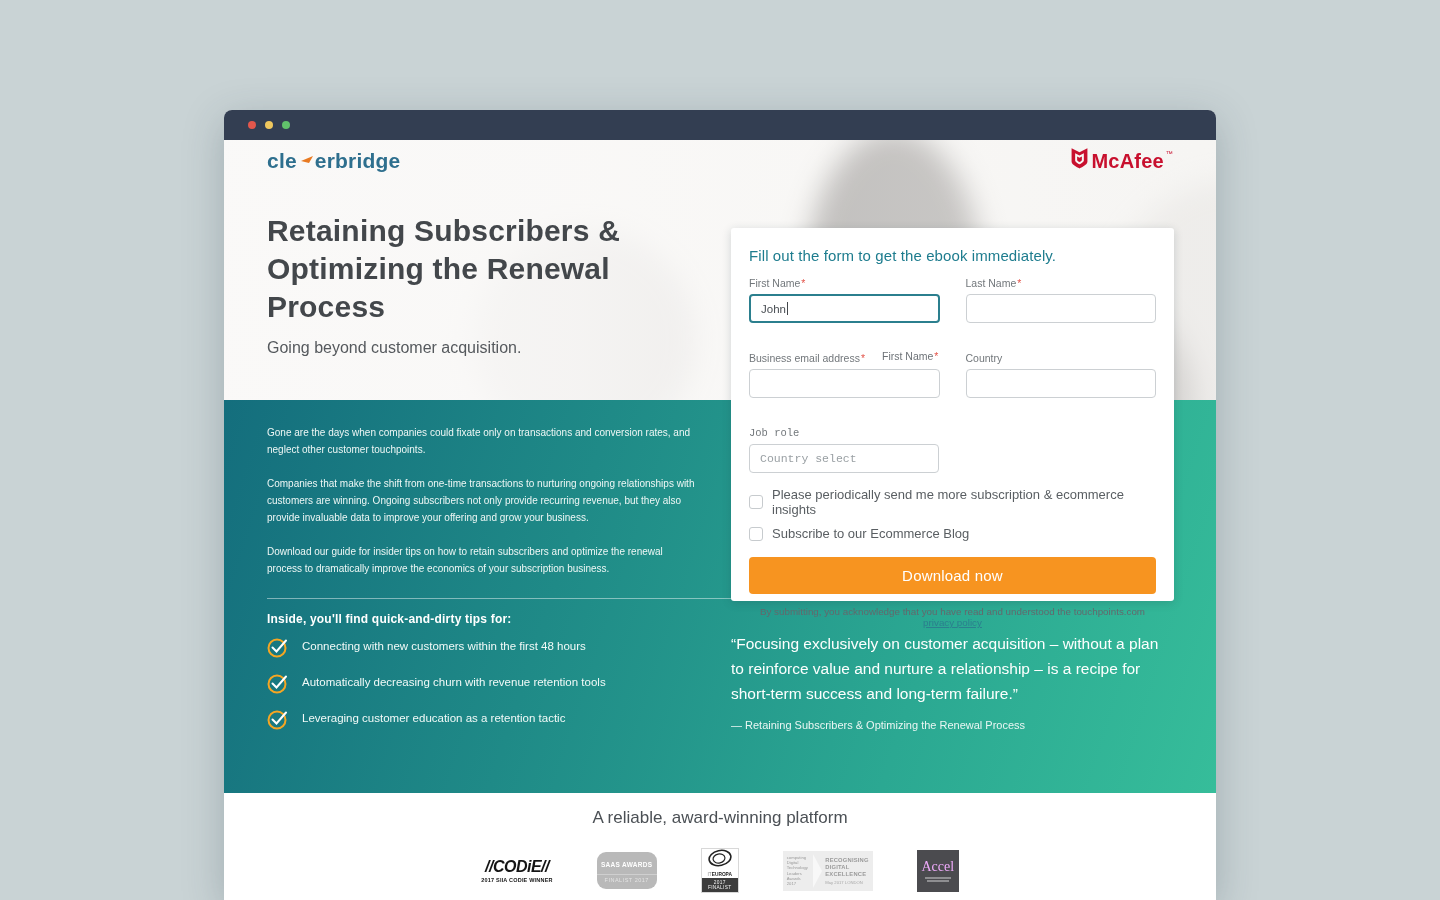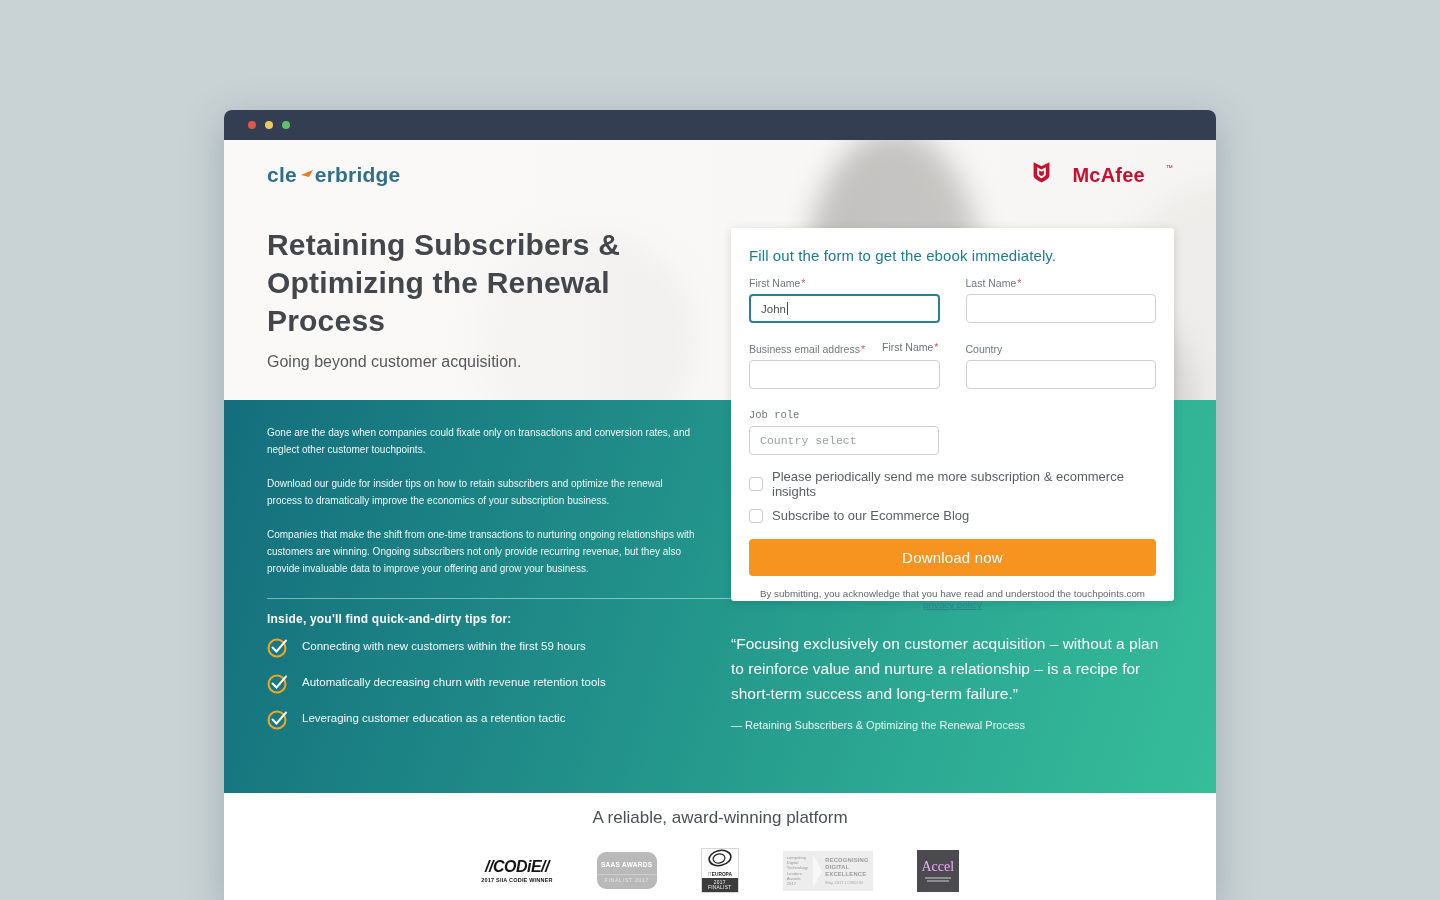--- a/index.html
+++ b/index.html
@@ -24,26 +24,26 @@
 
   
   .hero { position: relative; height: 260px; background: #f7f6f4; overflow: hidden; }
   .hero .blob { position: absolute; filter: blur(14px); border-radius: 50%; }
   .blob.b1 { left: 580px; top: -10px; width: 180px; height: 320px; background: rgba(52,48,45,.42); }
   .blob.b2 { left: 640px; top: 130px; width: 330px; height: 260px; background: rgba(58,54,50,.30); }
   .blob.b3 { left: 250px; top: 90px; width: 220px; height: 220px; background: rgba(120,115,110,.14); }
   .blob.b4 { left: 880px; top: 40px; width: 260px; height: 300px; background: rgba(180,175,170,.25); }
   .hero-fade { position: absolute; inset: 0; background: linear-gradient(90deg, rgba(250,249,248,.95) 0%, rgba(250,249,248,.75) 35%, rgba(250,249,248,.35) 60%, rgba(245,244,242,.55) 100%); }
   .hero-inner { position: relative; padding: 0 43px; }
-  .header-row { display: flex; justify-content: space-between; align-items: center; padding-top: 22px; }
+  .header-row { display: flex; justify-content: space-between; align-items: center; padding-top: 8px; }
 
   .cb-logo { display: flex; align-items: baseline; font-size: 21px; font-weight: 600; color: #2e6f8e; letter-spacing: .2px; }
   .cb-arrow { display: inline-block; margin: 0 1px; transform: translateY(-1px); }
 
-  .mcafee { display: flex; align-items: center; gap: 21px; color: #c8102e; font-weight: 800; font-size: 20px; letter-spacing: .2px; }
+  .mcafee { display: flex; align-items: center; gap: 2px; color: #c8102e; font-weight: 800; font-size: 20px; letter-spacing: .2px; }
   .mcafee .tm { font-size: 7px; vertical-align: super; font-weight: 400; align-self: flex-start; margin-top: 2px; }
 
   .hero-title { margin-top: 38px; width: 380px; font-size: 30px; line-height: 38px; font-weight: 700; color: #43474b; letter-spacing: .2px; }
   .hero-sub { margin-top: 13px; font-size: 16px; color: #55595d; }
 
   
   .teal {
     height: 393px; padding: 24px 43px 0;
     background: linear-gradient(108deg, #146e7d 0%, #1f8a87 35%, #2ba892 70%, #36bd9a 100%);
   }
@@ -75,21 +75,21 @@
   .tbox {
     margin-top: 5px; height: 29px; border: 1px solid #ccd0d3; border-radius: 4px;
     background: #fff; display: flex; align-items: center; padding: 0 10px;
     font-size: 11.5px; color: #4a4f54;
   }
   .tbox.focused { border: 2px solid #2b7f8e; }
   .caret { display: inline-block; width: 1px; height: 13px; background: #44484c; margin-left: 1px; }
   .tbox.select { color: #9aa0a4; }
   .placeholder { color: #9aa0a4; }
   .half { width: 190px; font-family: Liberation Mono, monospace; }
-  .mt14 { margin-top: 20px; }
+  .mt14 { margin-top: 29px; }
 
   .check-row { display: flex; align-items: center; gap: 9px; margin-top: 9px; }
   .check-row.first { margin-top: 14px; }
   .checkbox { width: 14px; height: 14px; border: 1px solid #c7cbce; border-radius: 3px; background: #fff; flex: 0 0 auto; }
   .check-label { font-size: 13px; color: #595e62; }
 
   .download-btn {
     margin-top: 16px; width: 100%; height: 37px; background: #f79420; border: none;
     border-radius: 4px; color: #fff; font-size: 15px; font-family: "Liberation Sans", sans-serif;
     cursor: pointer; letter-spacing: .2px;
@@ -174,37 +174,37 @@
           </div>
         </div>
 
         <h1 class="hero-title">Retaining Subscribers &amp; Optimizing the Renewal Process</h1>
         <div class="hero-sub">Going beyond customer acquisition.</div>
       </div>
     </div>
 
     <div class="teal">
       <p>Gone are the days when companies could fixate only on transactions and conversion rates, and neglect other customer touchpoints.</p>
+      <p>Companies that make the shift from one-time transactions to nurturing ongoing relationships with customers are winning. Ongoing subscribers not only provide recurring revenue, but they also provide invaluable data to improve your offering and grow your business.</p>
       <p>Download our guide for insider tips on how to retain subscribers and optimize the renewal process to dramatically improve the economics of your subscription business.</p>
-      <p>Companies that make the shift from one-time transactions to nurturing ongoing relationships with customers are winning. Ongoing subscribers not only provide recurring revenue, but they also provide invaluable data to improve your offering and grow your business.</p>
 
       <hr class="divider">
 
       <div class="teal-row">
         <div class="tips">
           <div class="tips-heading">Inside, you'll find quick-and-dirty tips for:</div>
 
           <div class="tip">
             <span class="tip-icon">
               <svg width="22" height="22" viewBox="0 0 22 22">
                   <circle cx="10" cy="12" r="8.5" fill="none" stroke="#f5a623" stroke-width="2"></circle>
                   <path d="M5.5 11.5 L9.5 15.5 L19 4.5" fill="none" stroke="#fff" stroke-width="2" stroke-linecap="round"></path>
                 </svg>
             </span>
-            <span class="tip-text">Connecting with new customers within the first 59 hours</span>
+            <span class="tip-text">Connecting with new customers within the first 48 hours</span>
           </div>
           <div class="tip">
             <span class="tip-icon">
               <svg width="22" height="22" viewBox="0 0 22 22">
                   <circle cx="10" cy="12" r="8.5" fill="none" stroke="#f5a623" stroke-width="2"></circle>
                   <path d="M5.5 11.5 L9.5 15.5 L19 4.5" fill="none" stroke="#fff" stroke-width="2" stroke-linecap="round"></path>
                 </svg>
             </span>
             <span class="tip-text">Automatically decreasing churn with revenue retention tools</span>
           </div>

